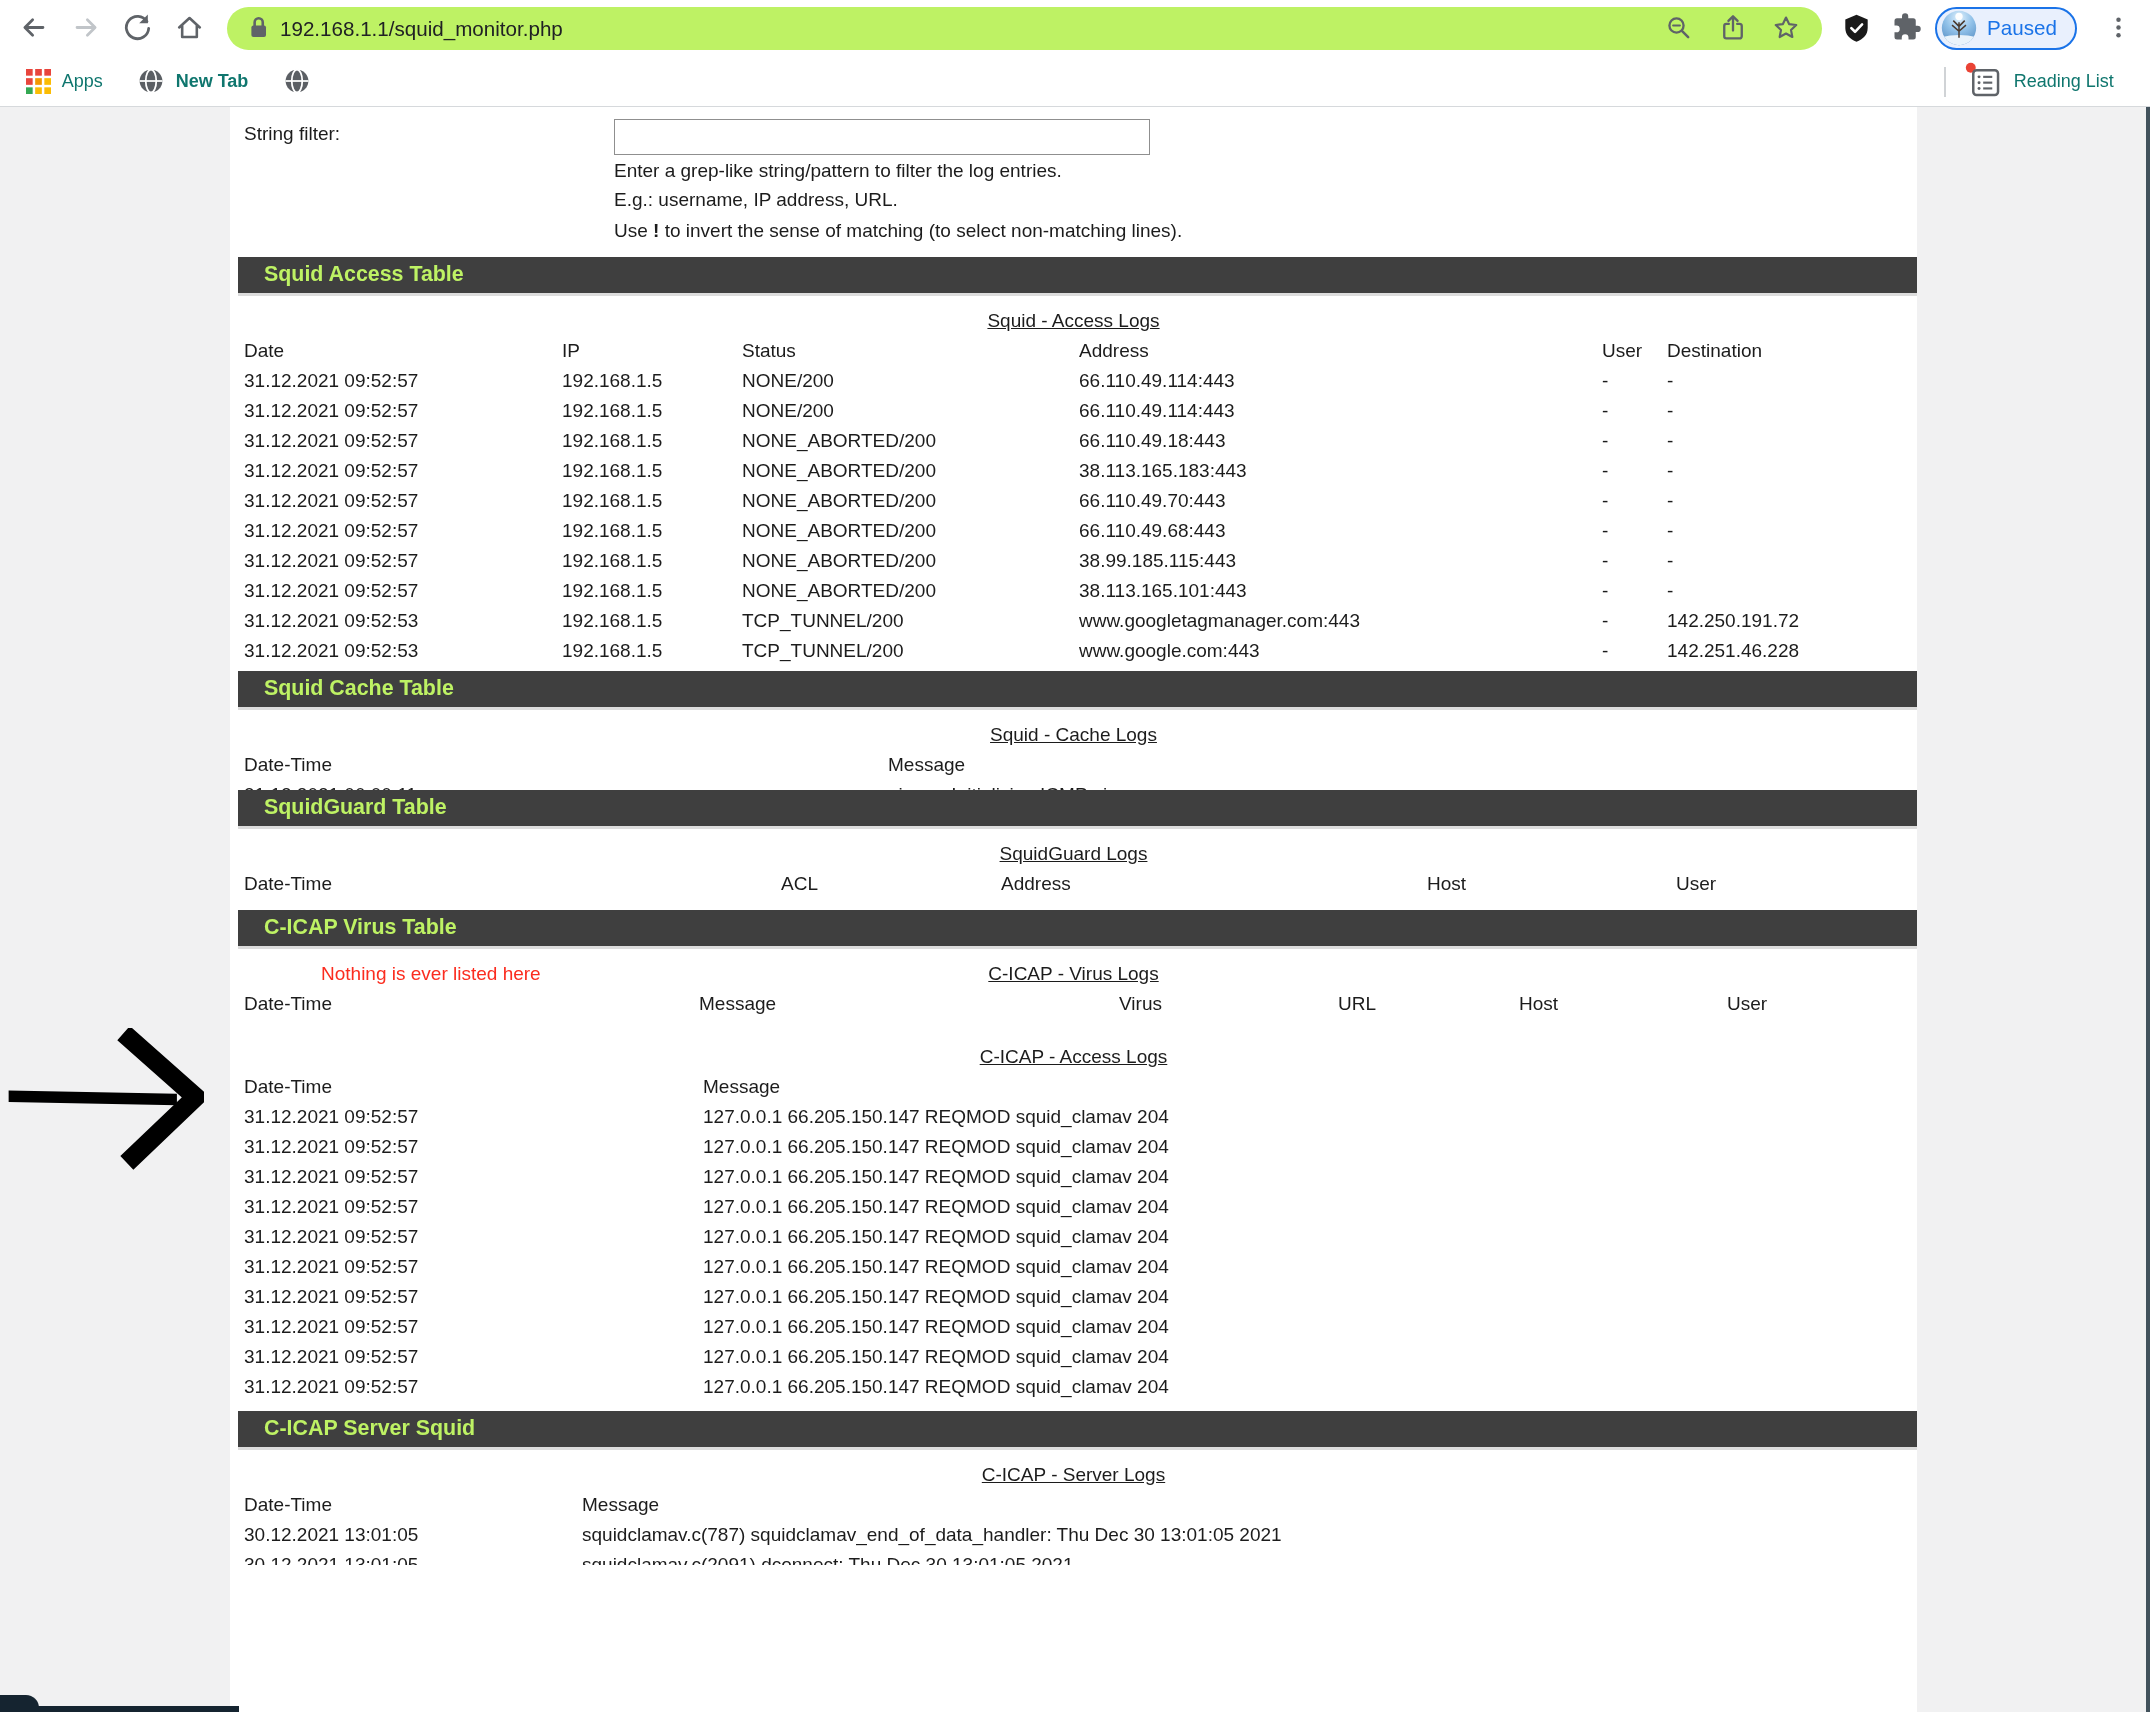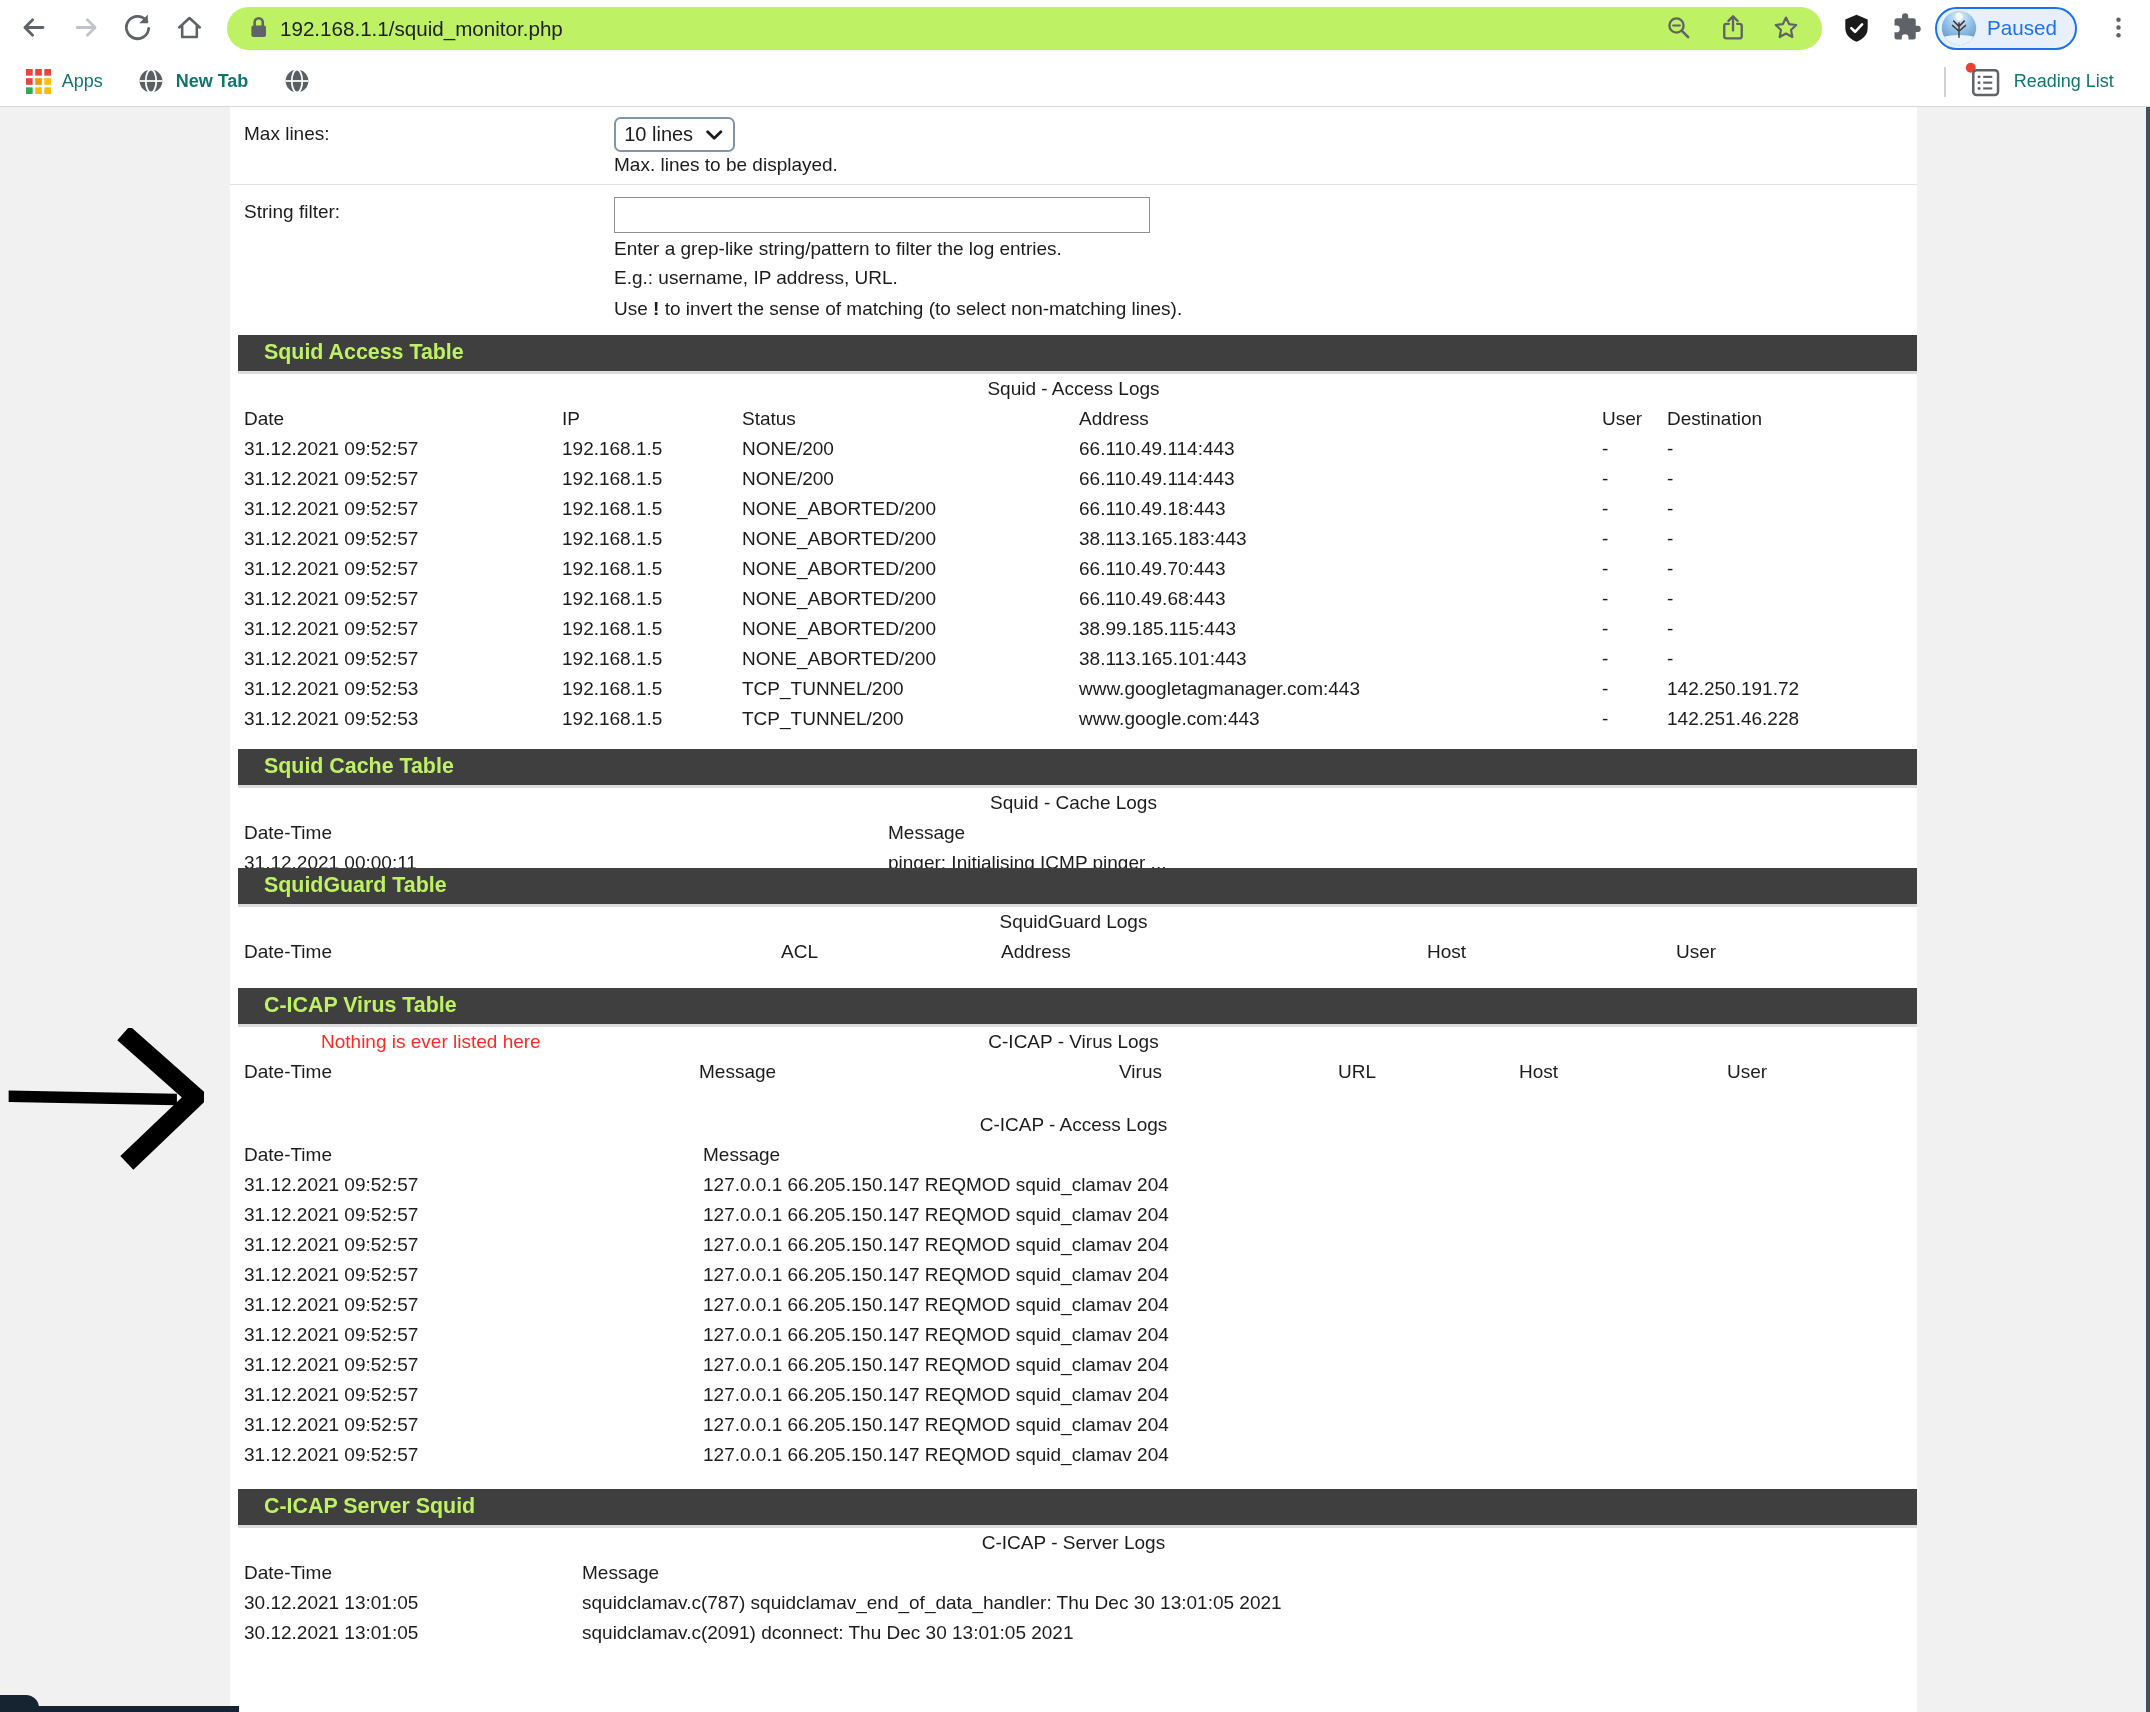--- a/index.html
+++ b/index.html
@@ -83,21 +83,21 @@
     font-family: "Liberation Sans", sans-serif;
   }
 
   
   .bar {
     height: 39px; background: #3f3f3f; border-bottom: 3.3px solid #dcdcdc;
     color: #bef264; font-size: 21.4px; font-weight: bold;
     line-height: 35px; padding-left: 26px; margin-left: 8px;
   }
 
-  .sec { position: relative; overflow: hidden; }
+  .sec { position: relative; padding-top: 10px; overflow: hidden; text-decoration: underline; }
   .sec-1 { height: 375px; }
   .sec-2 { height: 80px; }
   .sec-3 { height: 81px; }
   .sec-4 { height: 83px; }
   .sec-5 { height: 379px; }
   .sec-6 { height: 115px; }
 
   .cap { position: relative; height: 30px; line-height: 30px; text-align: center; font-size: 19px; }
   .note {
     position: absolute; left: 91px; top: 0; line-height: 30px;
@@ -243,32 +243,20 @@
         <circle cx="17" cy="32" r="1.8" fill="#5f6368"></circle>
           <path d="M22 32 H33" stroke="#5f6368" stroke-width="2.6"></path>
       </svg>
       <span class="bm-label">Reading List</span>
     </div>
   </div>
 
   <div class="page">
     <div class="content">
 
-      <div class="frow frow-1">
-        <span class="flabel">Max lines:</span>
-        <div class="ffield">
-          <div class="select">
-            <span>10 lines</span>
-            <svg width="16.5" height="10" viewBox="0 0 20 12">
-              <path d="M2 2 L10 10 L18 2" stroke="#1c1c1c" stroke-width="3.4" fill="none" stroke-linecap="round" stroke-linejoin="round"></path>
-            </svg>
-          </div>
-          <span class="fhelp help-a">Max. lines to be displayed.</span>
-        </div>
-      </div>
 
       <div class="frow frow-2">
         <span class="flabel">String filter:</span>
         <div class="ffield">
           <input class="tinput" type="text" value="" style="">
           <span class="fhelp help-b1">Enter a grep-like string/pattern to filter the log entries.</span>
           <span class="fhelp help-b2">E.g.: username, IP address, URL.</span>
           <span class="fhelp help-b3"><span>Use </span><b>!</b><span> to invert the sense of matching (to select non-matching lines).</span></span>
         </div>
       </div>

